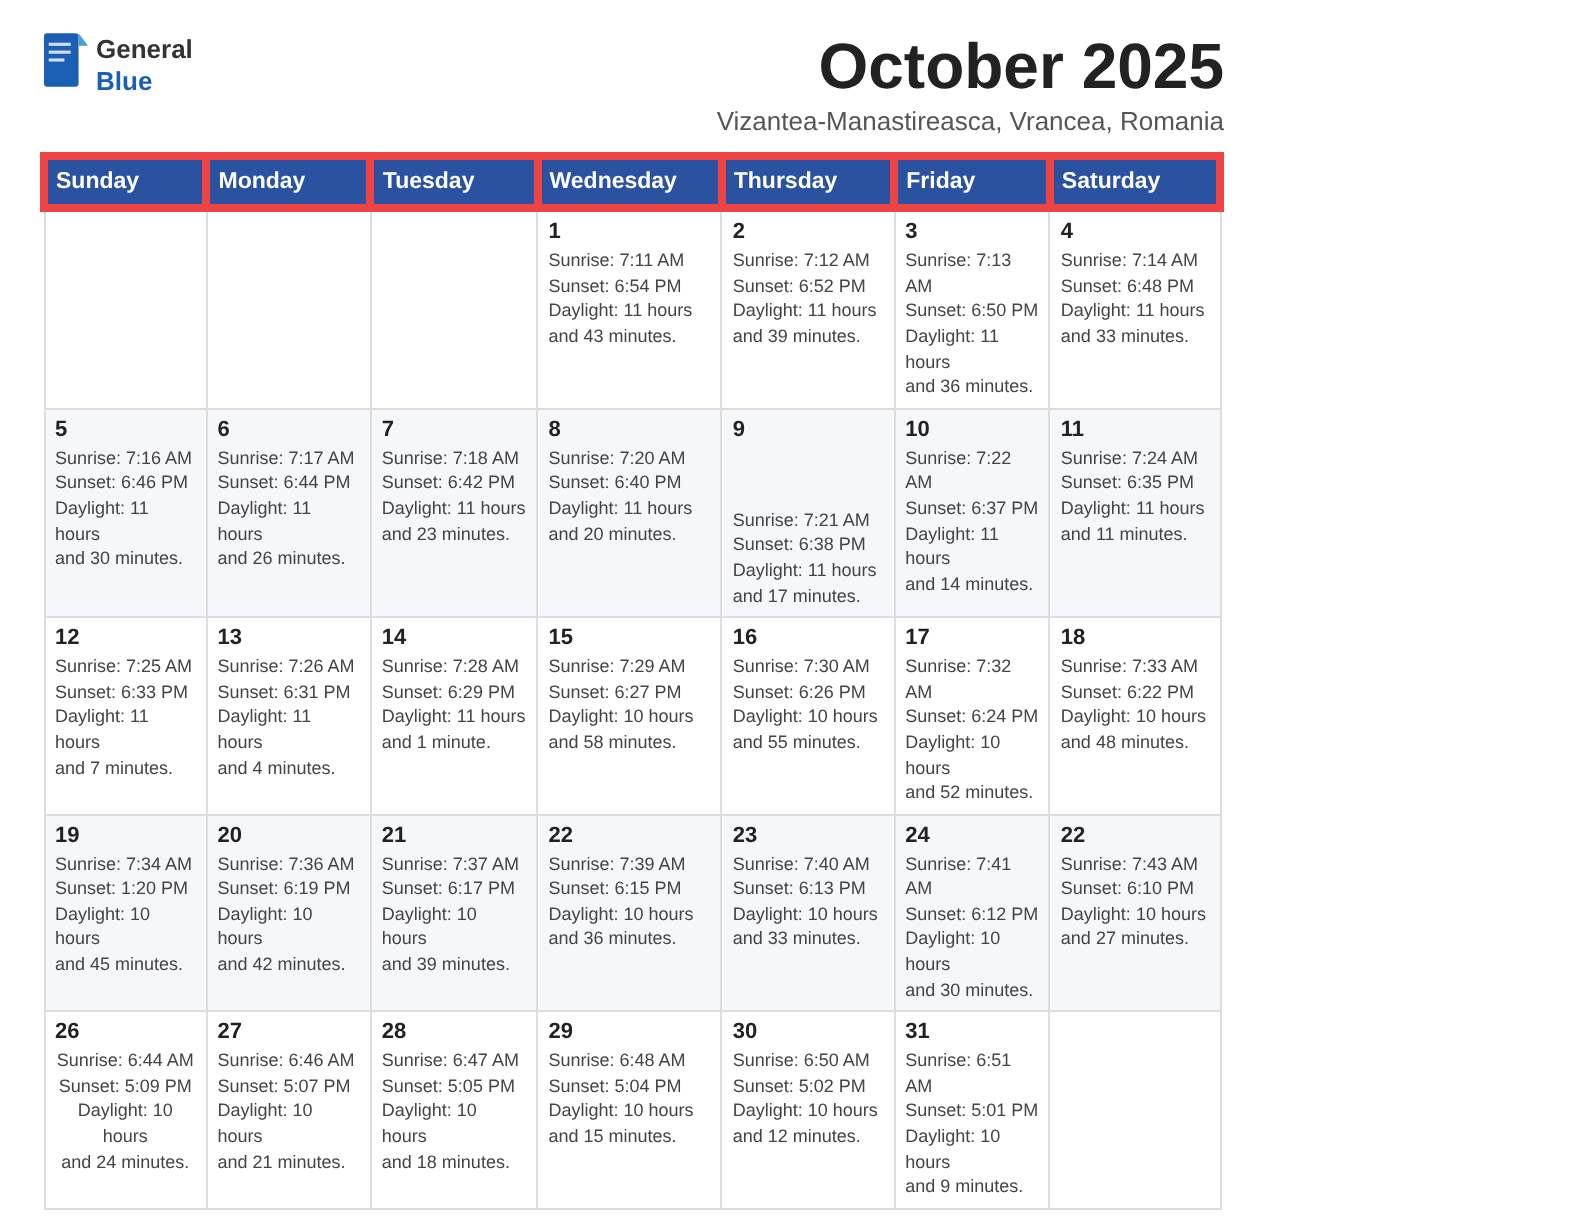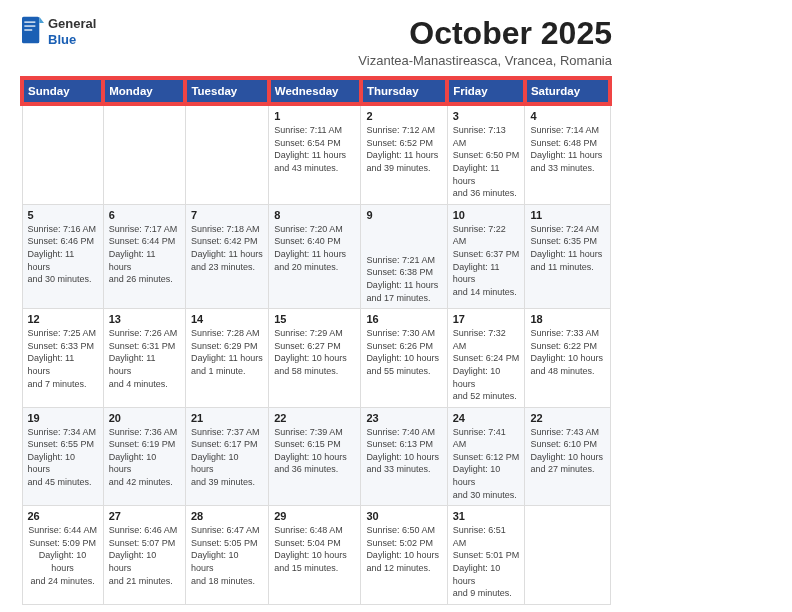--- a/index.html
+++ b/index.html
@@ -267,21 +267,21 @@
             <div class="day-info" style="white-space: pre-line;">Sunrise: 7:33 AM
 Sunset: 6:22 PM
 Daylight: 10 hours
 and 48 minutes.</div>
           </td>
         </tr>
         <tr>
           <td>
             <span class="day-number">19</span>
             <div class="day-info" style="white-space: pre-line;">Sunrise: 7:34 AM
-Sunset: 6:55 PM
+Sunset: 1:20 PM
 Daylight: 10 hours
 and 45 minutes.</div>
           </td>
           <td>
             <span class="day-number">20</span>
             <div class="day-info" style="white-space: pre-line;">Sunrise: 7:36 AM
 Sunset: 6:19 PM
 Daylight: 10 hours
 and 42 minutes.</div>
           </td>

